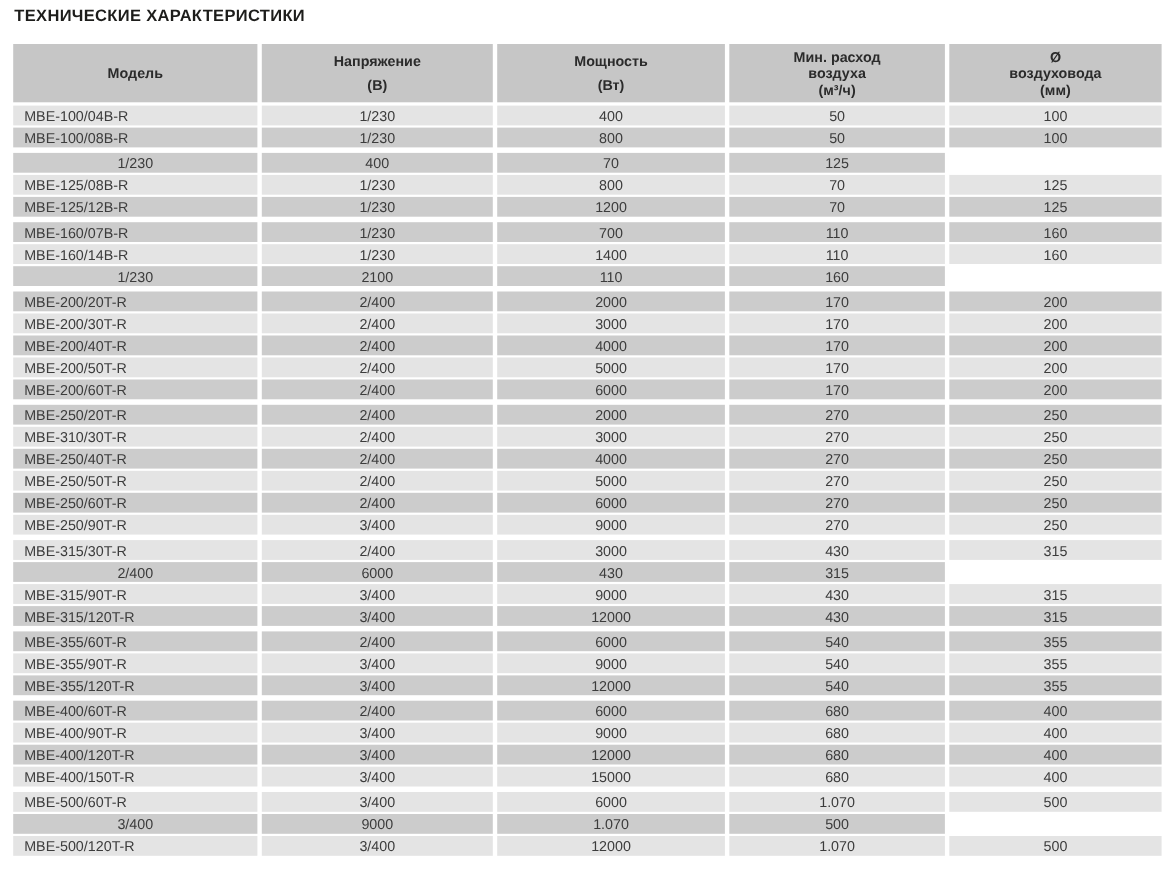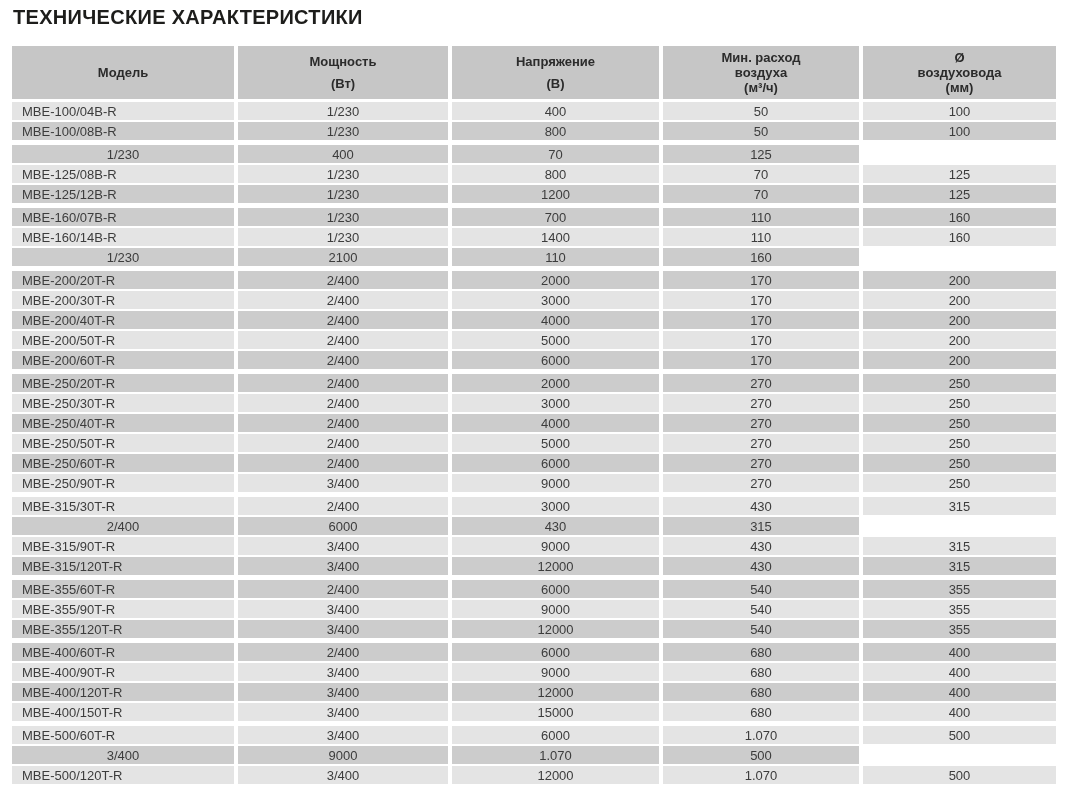--- a/index.html
+++ b/index.html
@@ -6,21 +6,21 @@
   body {
     width: 1067px; height: 803px;
     background: #ffffff;
     font-family: "Liberation Sans", sans-serif;
     position: relative;
     overflow: hidden;
     -webkit-font-smoothing: antialiased;
   }
   .page-title {
     margin: 6px 0 1px 13px;
-    font-size: 20px;
+    font-size: 15px;
     font-weight: 700;
     letter-spacing: 0.3px;
     color: var(--title-color, #1d1d1b);
   }
   .spec-table {
     margin: 17px 11px 0 12px;
     width: 1044px;
   }
   .hrow, .row {
     display: grid;
@@ -59,26 +59,26 @@
 <body style="background: rgb(255, 255, 255);">
 
 <h1 class="page-title">ТЕХНИЧЕСКИЕ ХАРАКТЕРИСТИКИ</h1>
 
 <div class="spec-table">
   <div class="hrow">
     <div class="hcell">
       <span>Модель</span>
     </div>
     <div class="hcell">
+      <span>Напряжение</span>
+      <span>(В)</span>
+    </div>
+    <div class="hcell">
       <span>Мощность</span>
       <span>(Вт)</span>
-    </div>
-    <div class="hcell">
-      <span>Напряжение</span>
-      <span>(В)</span>
     </div>
     <div class="hcell">
       <span>Мин. расход</span>
       <span>воздуха</span>
       <span>(м³/ч)</span>
     </div>
     <div class="hcell">
       <span>Ø</span>
       <span>воздуховода</span>
       <span>(мм)</span>
@@ -184,21 +184,21 @@
       </div>
       <div class="group">
         <div class="row dark">
           <div class="cell model">MBE-250/20T-R</div>
           <div class="cell">2/400</div>
           <div class="cell">2000</div>
           <div class="cell">270</div>
           <div class="cell">250</div>
         </div>
         <div class="row light">
-          <div class="cell model">MBE-250/30T-R</div>
+          <div class="cell model">MBE-310/30T-R</div>
           <div class="cell">2/400</div>
           <div class="cell">3000</div>
           <div class="cell">270</div>
           <div class="cell">250</div>
         </div>
         <div class="row dark">
           <div class="cell model">MBE-250/40T-R</div>
           <div class="cell">2/400</div>
           <div class="cell">4000</div>
           <div class="cell">270</div>

